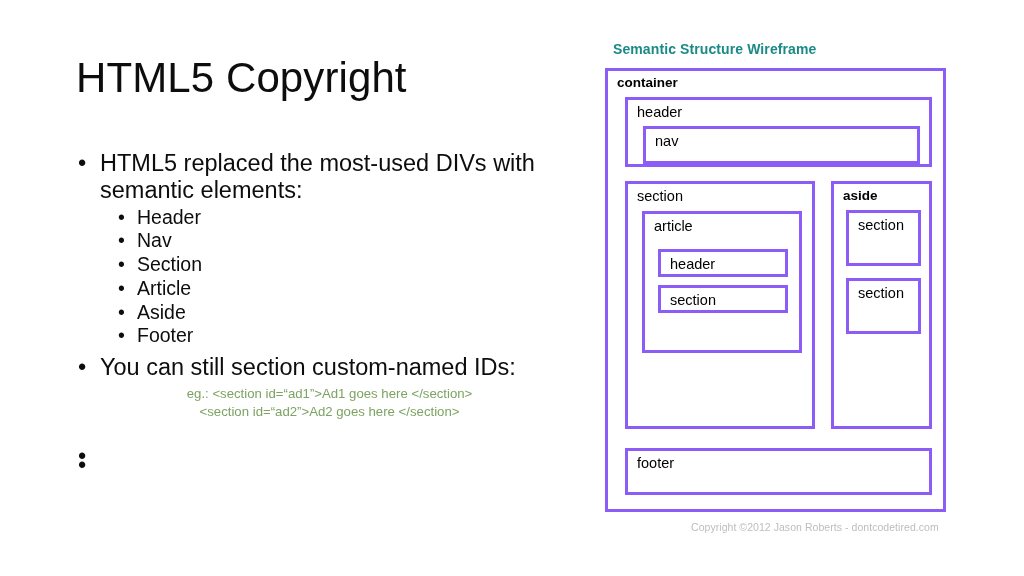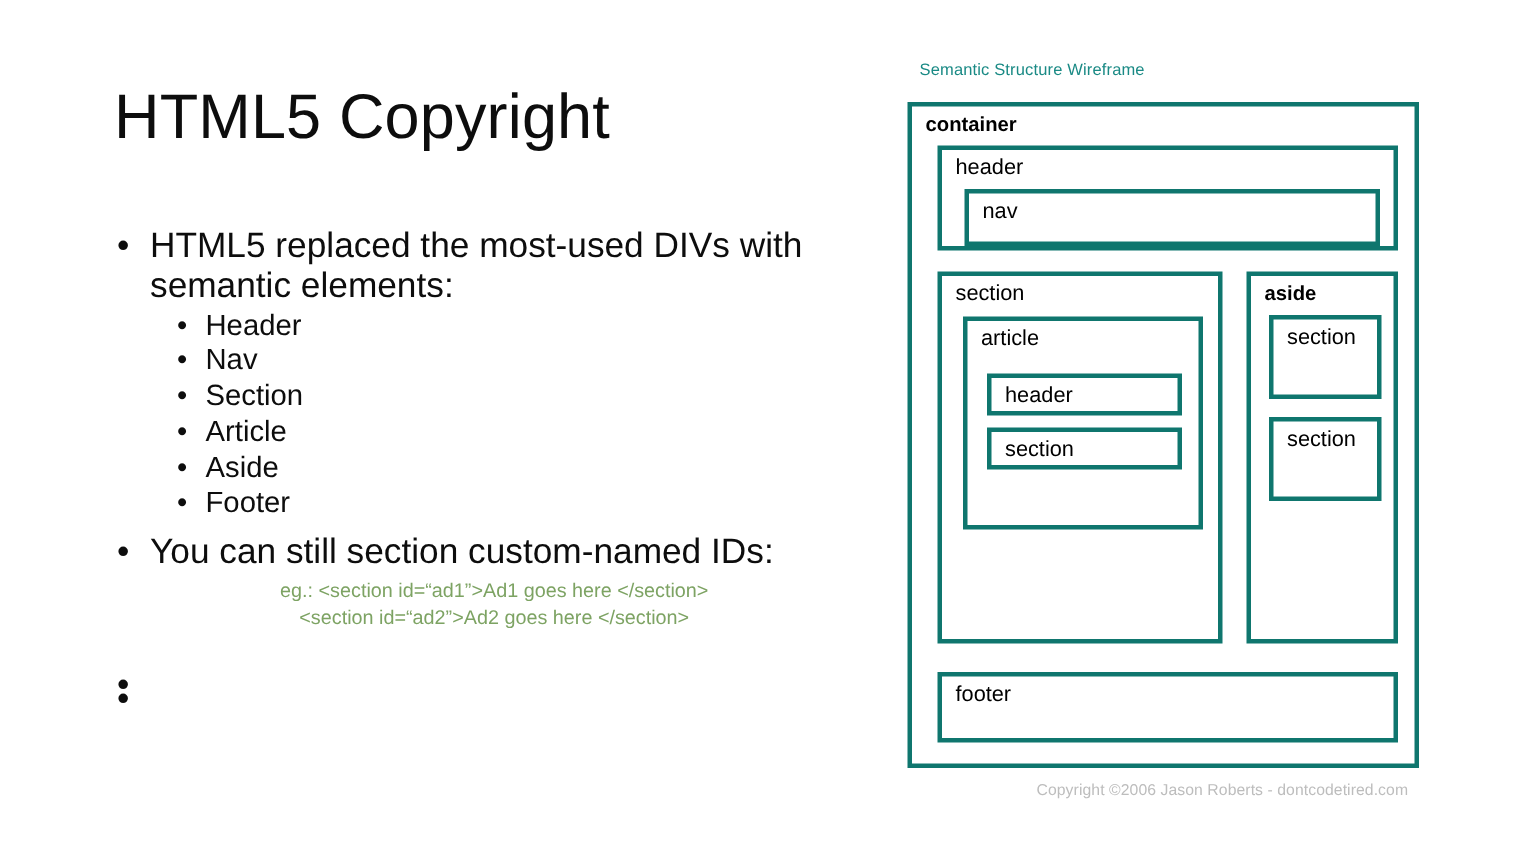--- a/index.html
+++ b/index.html
@@ -84,42 +84,42 @@
     text-align: center;
   }
 
   .gap-block { height: 22px; }
 
   
   .wire-title {
     position: absolute;
     left: 613px;
     top: 41px;
-    font-size: 11px;
-    font-weight: normal;
+    font-size: 14px;
+    font-weight: bold;
     color: #1a8a85;
     letter-spacing: 0.1px;
     white-space: nowrap;
   }
 
   .wire-copyright {
     position: absolute;
     left: 691px;
     top: 521px;
     font-size: 10.5px;
     color: #bdbdbd;
     white-space: nowrap;
     letter-spacing: 0.05px;
   }
 
   .box {
     position: absolute;
     box-sizing: border-box;
     background: #ffffff;
-    border: 3px solid #0f766e;
+    border: 3px solid #8b5cf6;
   }
   .box > .box-label {
     position: absolute;
     left: 9px;
     top: 5px;
     font-size: 14.5px;
     line-height: 1;
     color: #000000;
     white-space: nowrap;
   }
@@ -238,13 +238,13 @@
     <div class="box" id="wf-aside-s2">
       <span class="box-label">section</span>
     </div>
   </div>
 
   <div class="box" id="wf-footer">
     <span class="box-label">footer</span>
   </div>
 </div>
 
-<div class="wire-copyright">Copyright ©2006 Jason Roberts - dontcodetired.com</div>
+<div class="wire-copyright">Copyright ©2012 Jason Roberts - dontcodetired.com</div>
 
 </body></html>

